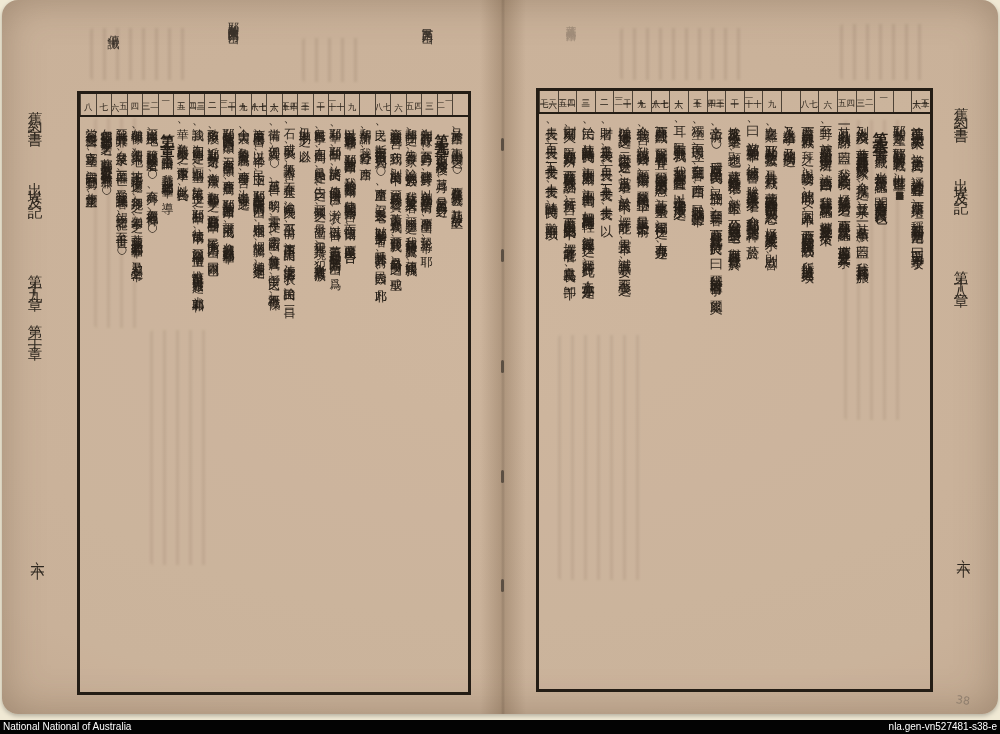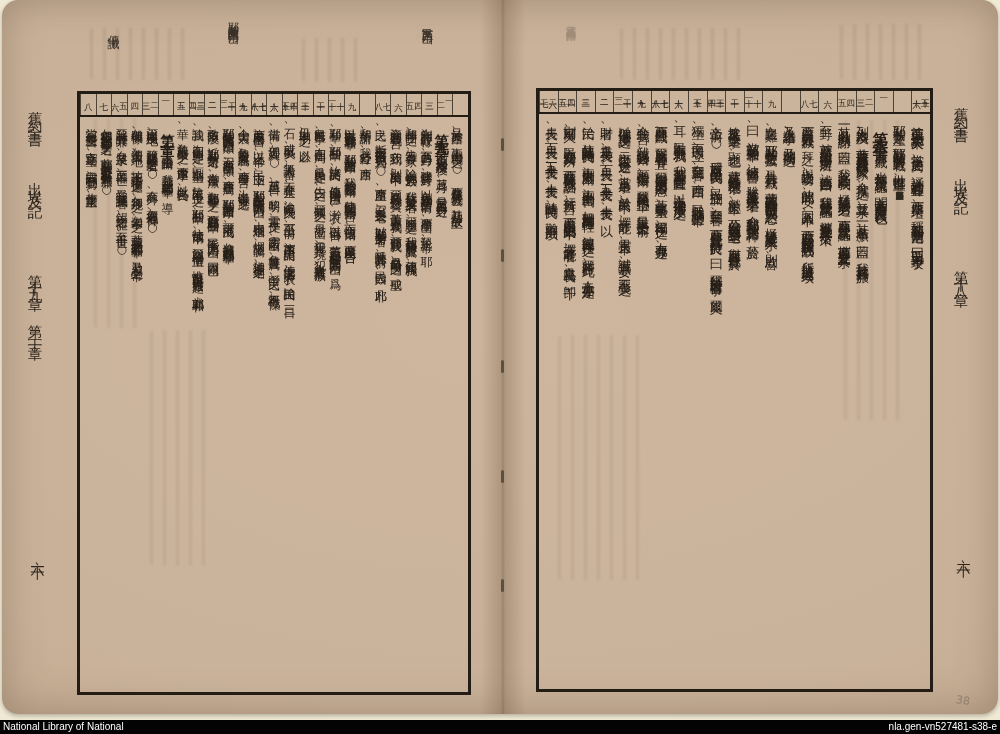--- a/index.html
+++ b/index.html
@@ -280,15 +280,15 @@
         <div class="col">以律例法度誨之、示之以當行之途、當爲之事、於衆民中、擇有才能、寅畏上帝、誠實無妄、惡不義之</div>
         <div class="col">財者、立爲千夫長、百夫長、五十夫長、十夫長、以</div>
         <div class="col">治民、使其隨時鞫民、事大則呈爾、事小則自鞫、如是則爾任可輕、彼與爾共任之、爾若行此、上帝亦如是</div>
         <div class="col">則爾可久、民亦安歸其所、摩西聆其外戚之訓、行其所言、摩西由以色列衆中、擇有才能者、立爲民長、卽千</div>
         <div class="col">夫長、百夫長、五十夫長、十夫長、隨時鞫民、難事則以</div>
       </div>
   </div>
 </div>
 
 <div class="footer">
-  <span class="fl">National Library of National</span>
+  <span class="fl">National National of Australia</span>
   <span class="fr">nla.gen-vn527481-s38-e</span>
 </div>
 
 </body></html>

